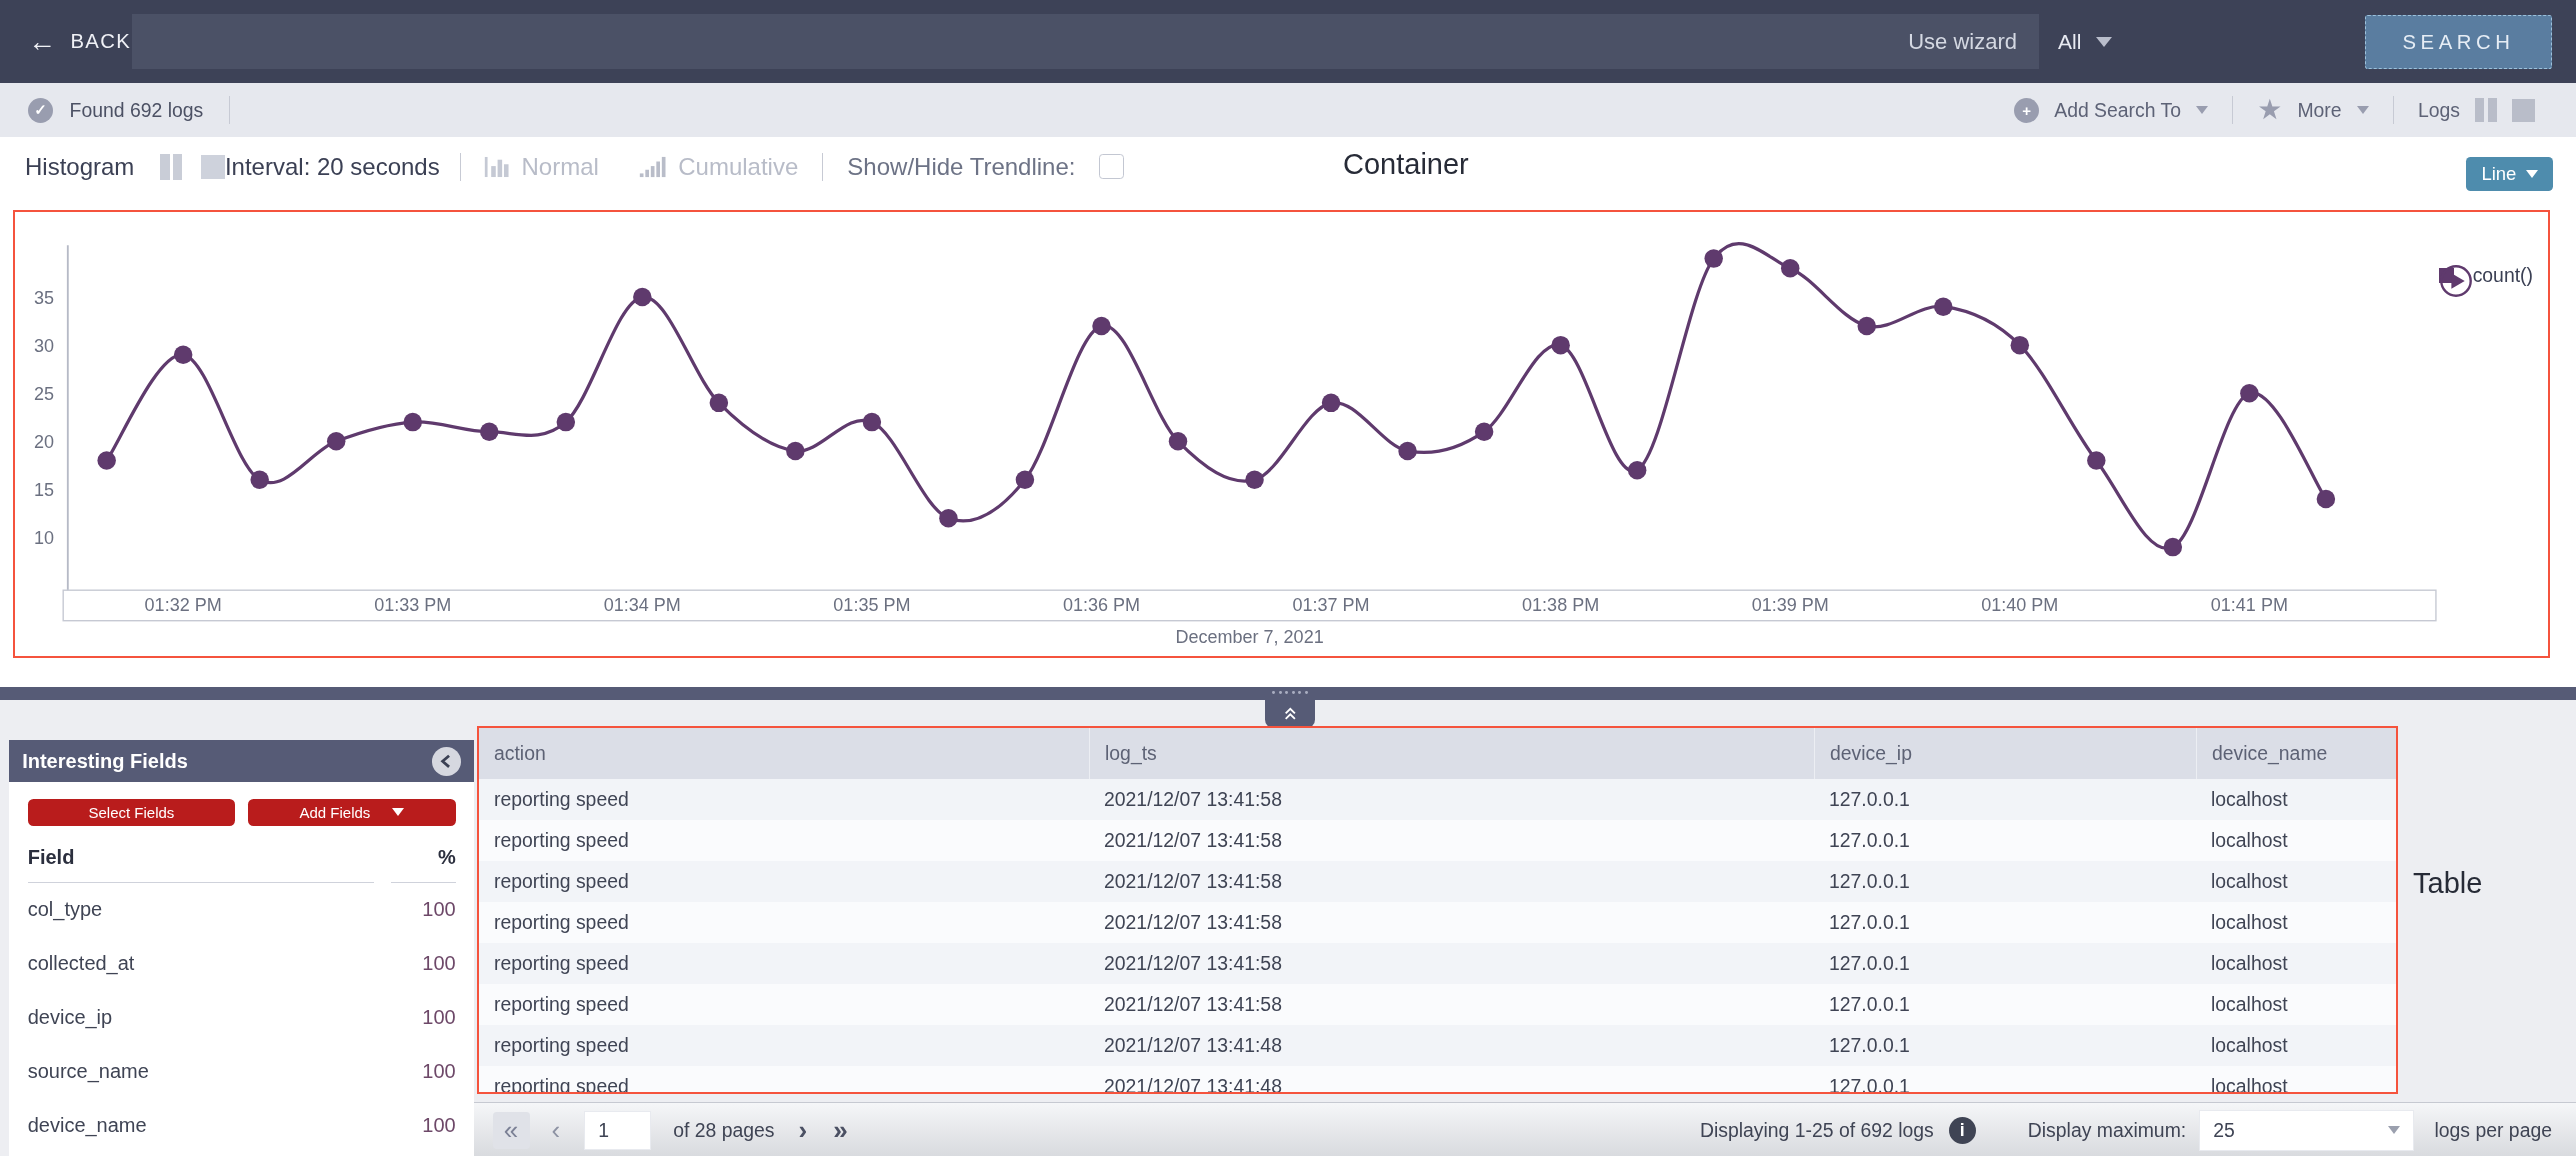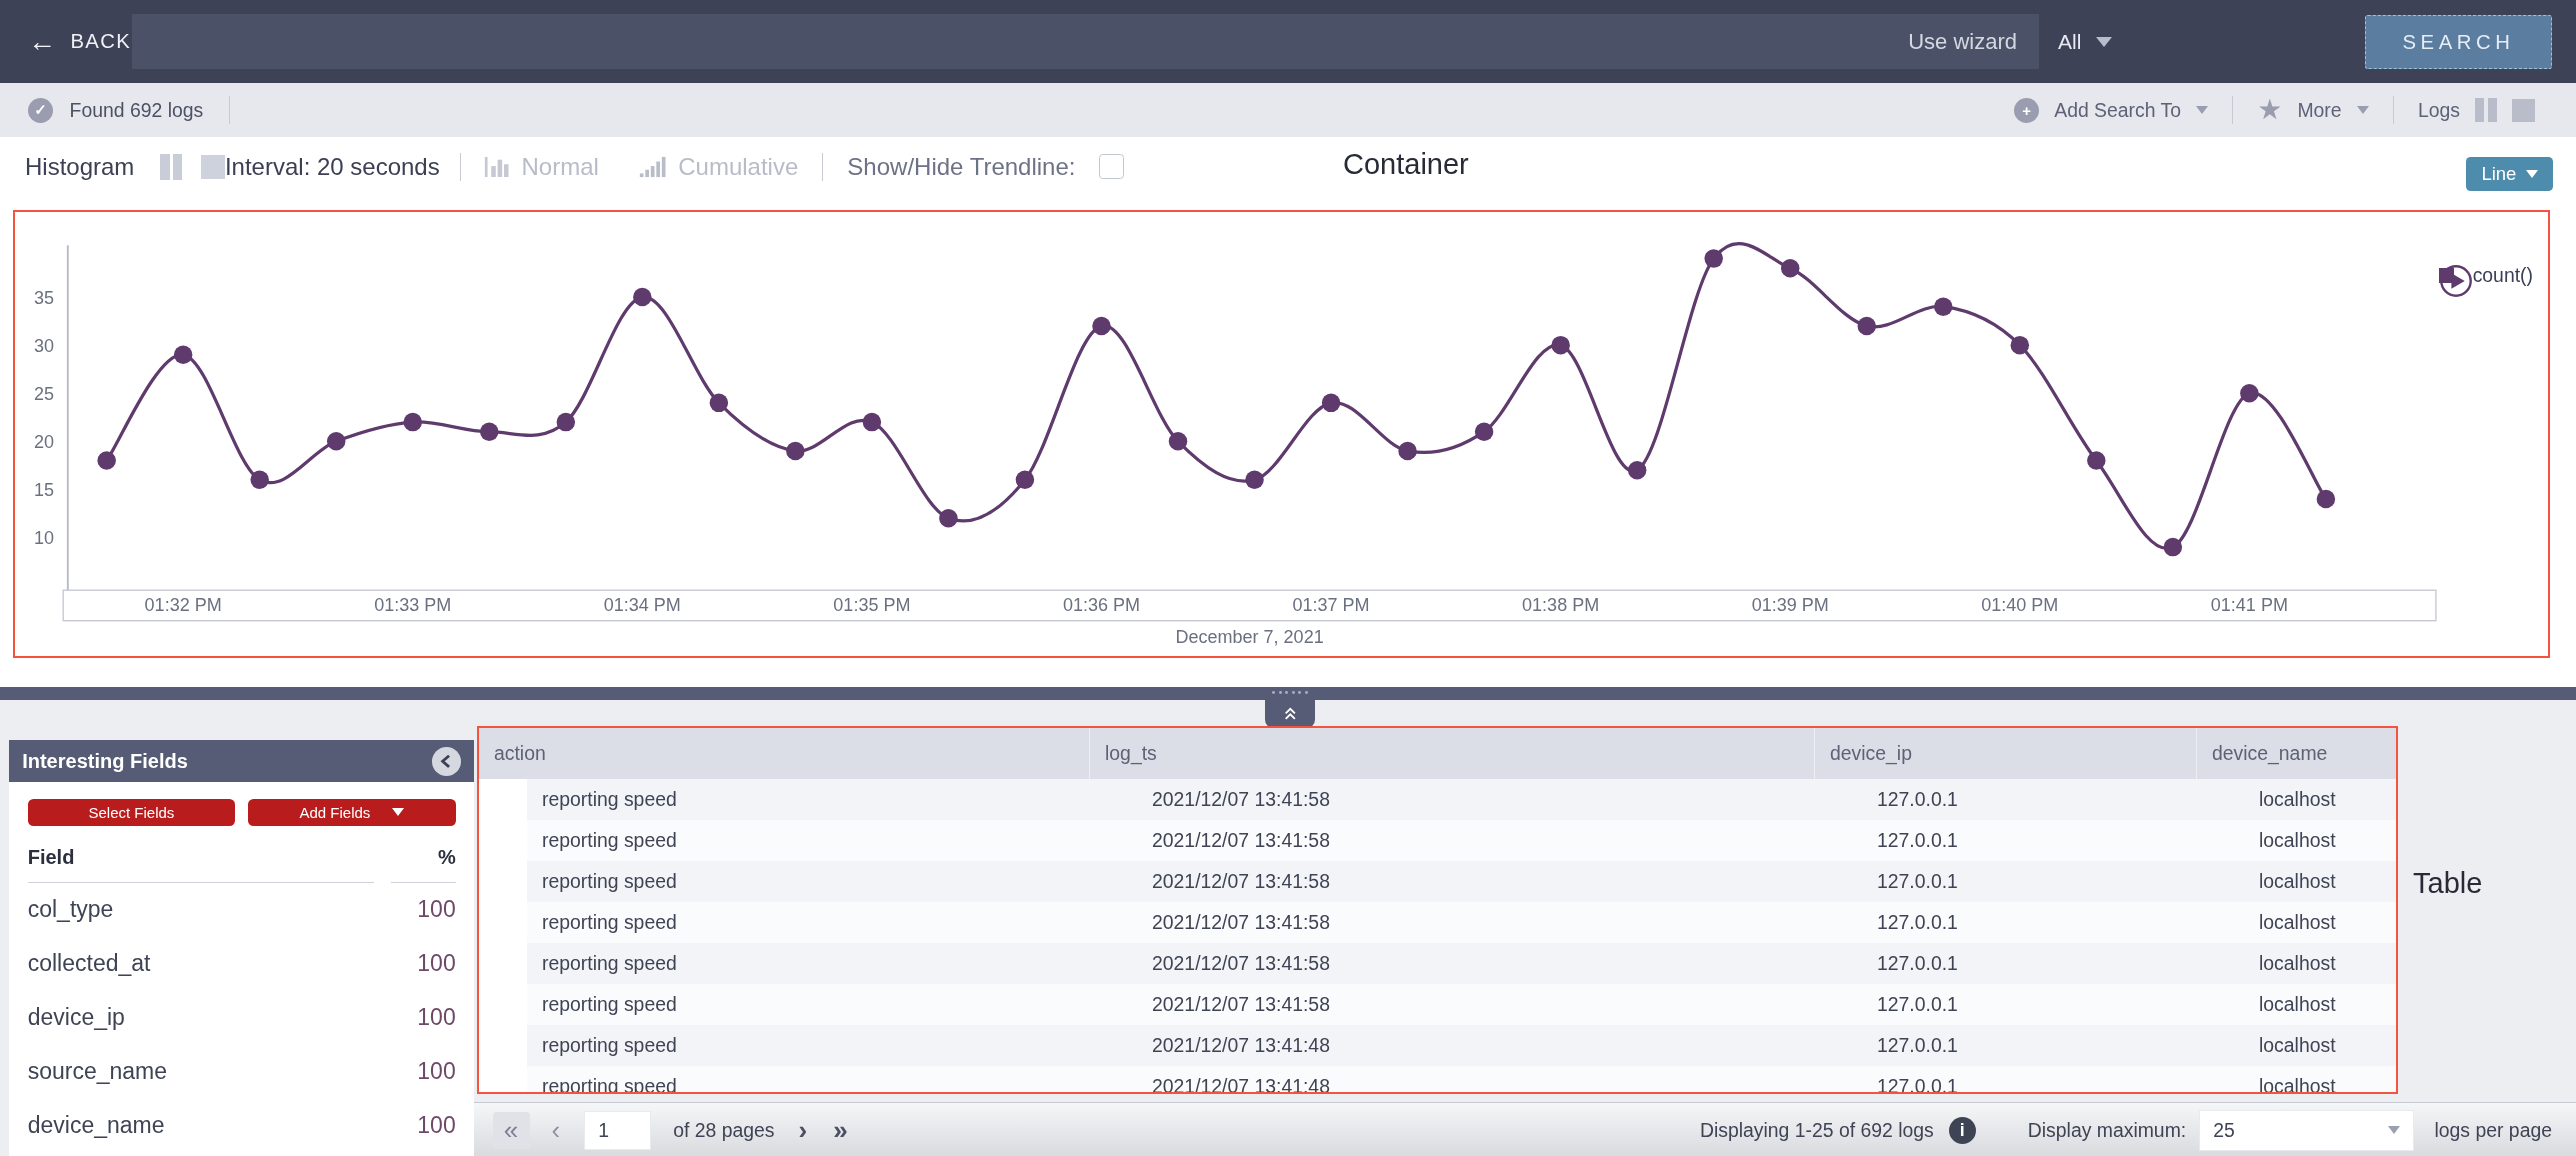--- a/index.html
+++ b/index.html
@@ -78,32 +78,32 @@
                display:flex; align-items:center; padding:0 13px; }
   .fp-collapse { margin-left:auto; width:29px; height:29px; border-radius:50%; background:#d6d8e0;
                  display:flex; align-items:center; justify-content:center; cursor:pointer; }
   .fp-body { background:#ffffff; height:375px; padding:16.6px 18.5px 0 18.5px; }
   .fp-buttons { display:flex; gap:13px; }
   .fp-btn { flex:1; height:27px; background:#b91c1c; border-radius:5.5px; color:#fff; font-size:15px;
             display:flex; align-items:center; justify-content:center; gap:22px; cursor:pointer; }
   .fp-cols { display:flex; margin-top:20.3px; font-size:20px; font-weight:bold; color:#2b2f3e; }
   .fp-cols .fcol { flex:1; padding-bottom:13px; border-bottom:1.8px solid #cfd2db; margin-right:16.6px; }
   .fp-cols .pcol { width:65px; text-align:right; padding-bottom:13px; border-bottom:1.8px solid #cfd2db; }
-  .fp-row { display:flex; height:54px; align-items:center; font-size:23px; color:#3f4454; }
+  .fp-row { display:flex; height:54px; align-items:center; font-size:20px; color:#3f4454; }
   .fp-row .fname { flex:1; }
   .fp-row .fpct { width:65px; text-align:right; color:#6d4868; }
   
   .tablebox { position:absolute; left:477px; top:726px; width:1921px; height:368px;
               border:2.8px solid #f5533d; background:#fff; overflow:hidden; }
   .thead { display:flex; height:51px; background:#dbdee7; color:#5d6275; font-size:19.4px; align-items:center; }
   .thead .cell { border-left:1.8px solid #eceef3; height:100%; display:flex; align-items:center; }
   .thead .cell:first-child { border-left:none; }
   .cell { padding-left:15px; }
   .c0 { width:610px; } .c1 { width:725px; } .c2 { width:382px; } .c3 { flex:1; }
-  .trow { display:flex; height:41px; align-items:center; font-size:19.4px; color:#3f4454; background:#fafbfd;margin-left:48px; }
+  .trow { display:flex; height:41px; align-items:center; font-size:19.4px; color:#3f4454; background:#fafbfd; }
   .trow.odd { background:#f2f4f8; }
   .table-annotation { position:absolute; left:2413px; top:867px; font-size:29px; color:#272b37; }
   
   .bottombar { position:absolute; left:474px; top:1102px; width:2102px; height:55px;
                background:linear-gradient(#f5f6f8,#d8dade); border-top:0.9px solid #c6c9d1;
                display:flex; align-items:center; font-size:19.4px; color:#3f4454; }
   .pg-first { margin-left:18.5px; width:37px; height:37px; background:#e0e2e8; border-radius:3.7px;
               display:flex; align-items:center; justify-content:center; color:#7b8095; font-size:26px; cursor:pointer; }
   .pg-prev { margin-left:22px; color:#8d92a3; font-size:26px; cursor:pointer; }
   .pg-input { margin-left:24px; width:67px; height:39px; background:#fff; border:0.9px solid #e8eaef;

